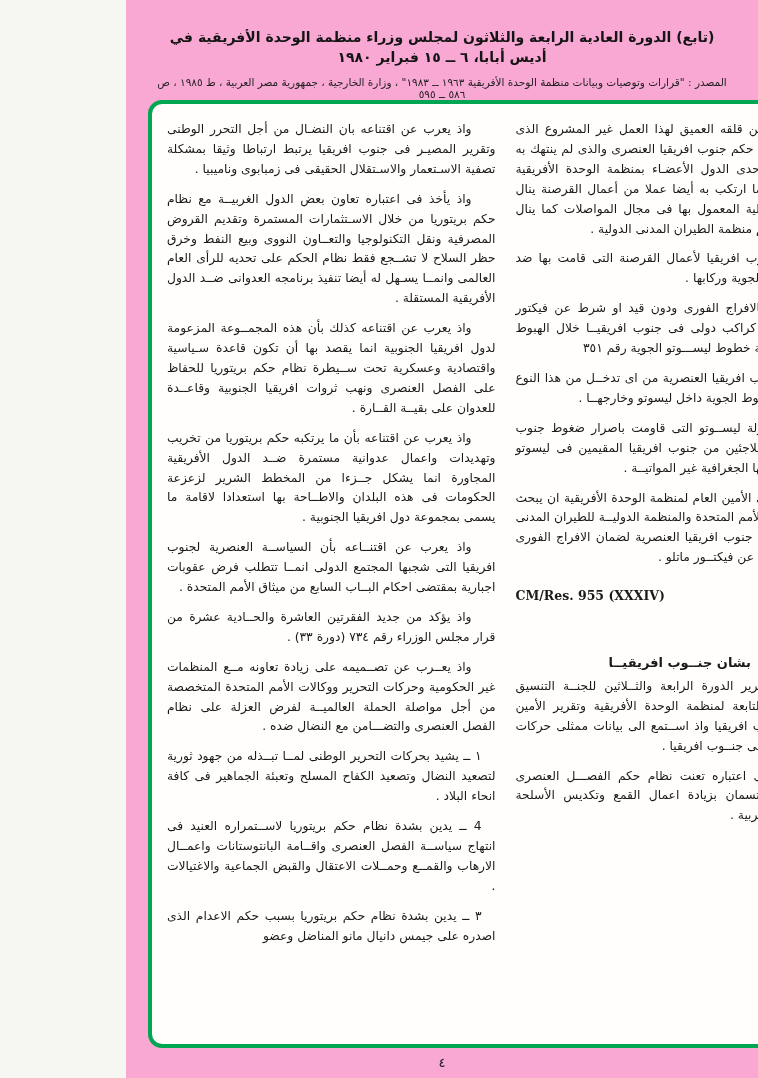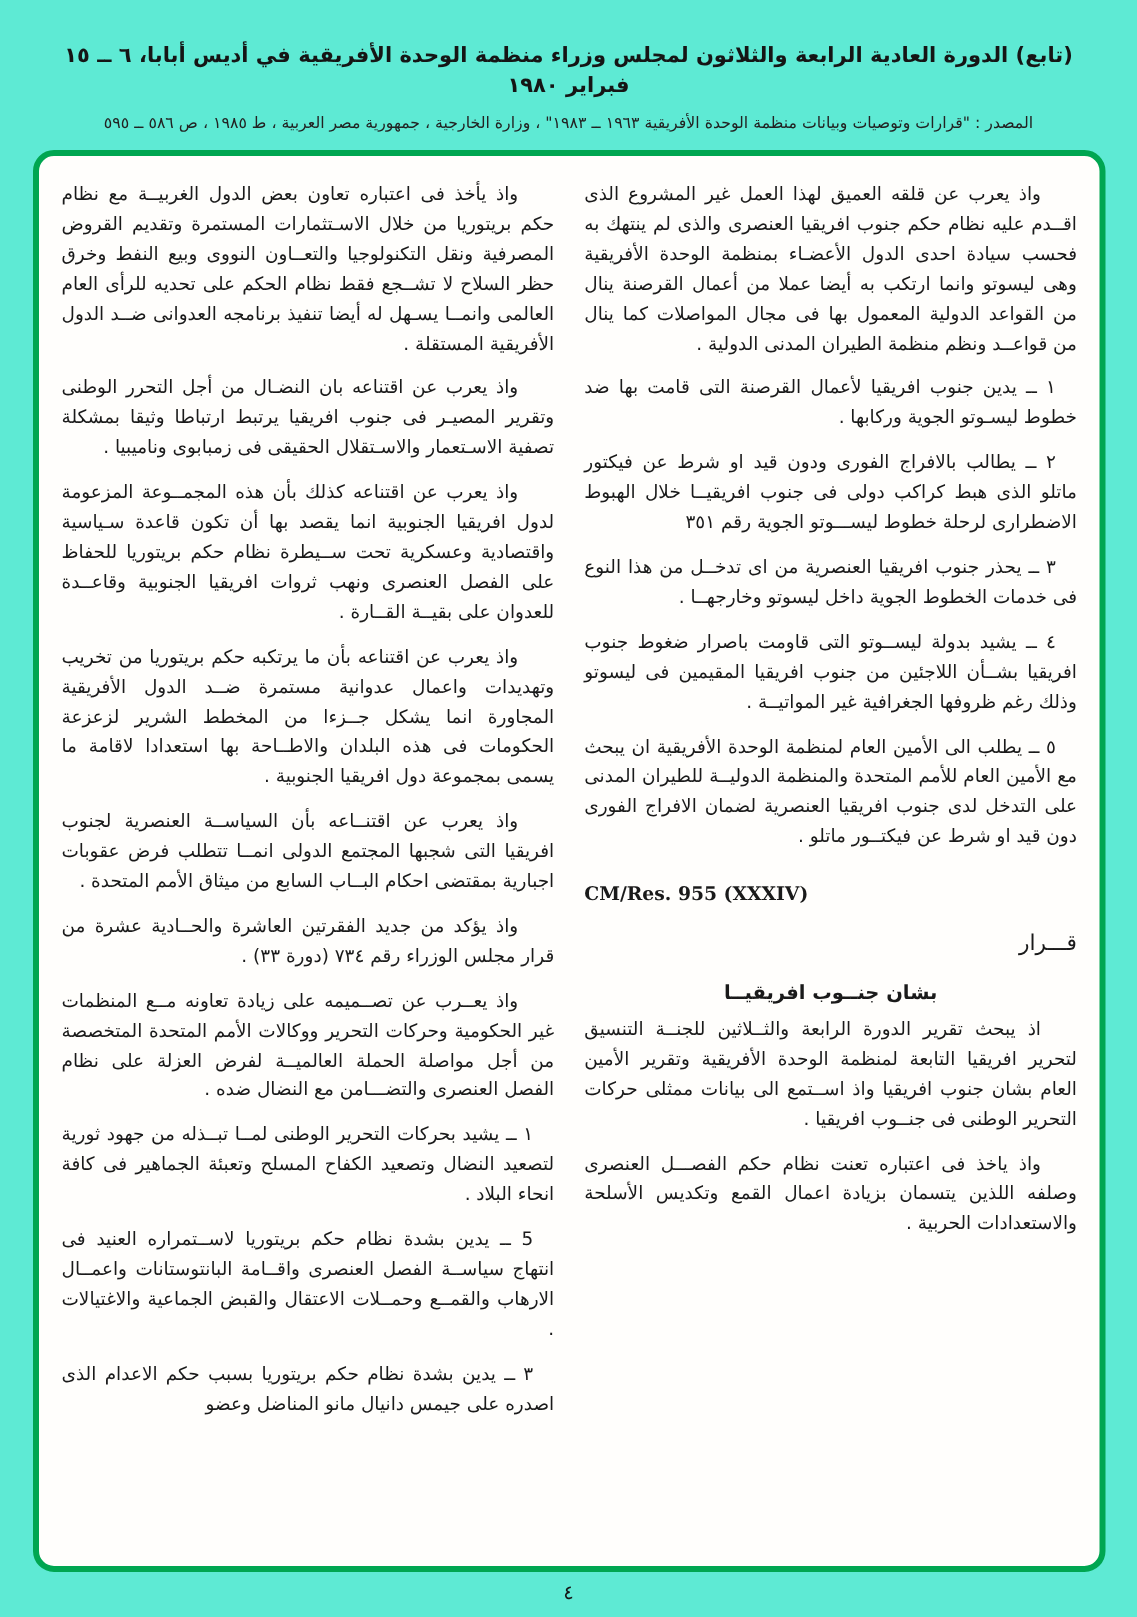--- a/index.html
+++ b/index.html
@@ -4,22 +4,22 @@
 <style>
   * { box-sizing: border-box; margin: 0; padding: 0; }
   html, body { background: #f6f6f2; }
   body {
     width: 758px; height: 1078px;
     font-family: "DejaVu Sans", sans-serif;
     color: #151515;
   }
   .page {
     position: relative;
-    width: 758px; height: 1078px;
-    background: #5eead4;
+    width: 632px; height: 1078px;
+    background: #f9a8d4;
     overflow: hidden;
   }
   .doc-header {
     direction: rtl;
     text-align: center;
     padding-top: 28px;
   }
   .doc-title {
     font-size: 14px;
     font-weight: bold;
@@ -109,29 +109,29 @@
 
         <div class="res-code">CM/Res. 955 (XXXIV)</div>
         <div class="res-title">قـــرار</div>
         <div class="res-subtitle">بشان جنــوب افريقيــا</div>
 
         <p class="para">اذ يبحث تقرير الدورة الرابعة والثــلاثين للجنــة التنسيق لتحرير افريقيا التابعة لمنظمة الوحدة الأفريقية وتقرير الأمين العام بشان جنوب افريقيا واذ اســتمع الى بيانات ممثلى حركات التحرير الوطنى فى جنــوب افريقيا .</p>
         <p class="para">واذ ياخذ فى اعتباره تعنت نظام حكم الفصـــل العنصرى وصلفه اللذين يتسمان بزيادة اعمال القمع وتكديس الأسلحة والاستعدادات الحربية .</p>
       </section>
 
       <section class="col">
+        <p class="para">واذ يعرب عن اقتناعه بان النضـال من أجل التحرر الوطنى وتقرير المصيـر فى جنوب افريقيا يرتبط ارتباطا وثيقا بمشكلة تصفية الاسـتعمار والاسـتقلال الحقيقى فى زمبابوى وناميبيا .</p>
         <p class="para">واذ يأخذ فى اعتباره تعاون بعض الدول الغربيــة مع نظام حكم بريتوريا من خلال الاسـتثمارات المستمرة وتقديم القروض المصرفية ونقل التكنولوجيا والتعــاون النووى وبيع النفط وخرق حظر السلاح لا تشــجع فقط نظام الحكم على تحديه للرأى العام العالمى وانمــا يسـهل له أيضا تنفيذ برنامجه العدوانى ضــد الدول الأفريقية المستقلة .</p>
-        <p class="para">واذ يعرب عن اقتناعه بان النضـال من أجل التحرر الوطنى وتقرير المصيـر فى جنوب افريقيا يرتبط ارتباطا وثيقا بمشكلة تصفية الاسـتعمار والاسـتقلال الحقيقى فى زمبابوى وناميبيا .</p>
         <p class="para">واذ يعرب عن اقتناعه كذلك بأن هذه المجمــوعة المزعومة لدول افريقيا الجنوبية انما يقصد بها أن تكون قاعدة سـياسية واقتصادية وعسكرية تحت ســيطرة نظام حكم بريتوريا للحفاظ على الفصل العنصرى ونهب ثروات افريقيا الجنوبية وقاعــدة للعدوان على بقيــة القــارة .</p>
         <p class="para">واذ يعرب عن اقتناعه بأن ما يرتكبه حكم بريتوريا من تخريب وتهديدات واعمال عدوانية مستمرة ضــد الدول الأفريقية المجاورة انما يشكل جــزءا من المخطط الشرير لزعزعة الحكومات فى هذه البلدان والاطــاحة بها استعدادا لاقامة ما يسمى بمجموعة دول افريقيا الجنوبية .</p>
         <p class="para">واذ يعرب عن اقتنــاعه بأن السياســة العنصرية لجنوب افريقيا التى شجبها المجتمع الدولى انمــا تتطلب فرض عقوبات اجبارية بمقتضى احكام البــاب السابع من ميثاق الأمم المتحدة .</p>
         <p class="para">واذ يؤكد من جديد الفقرتين العاشرة والحــادية عشرة من قرار مجلس الوزراء رقم ٧٣٤ (دورة ٣٣) .</p>
         <p class="para">واذ يعــرب عن تصــميمه على زيادة تعاونه مــع المنظمات غير الحكومية وحركات التحرير ووكالات الأمم المتحدة المتخصصة من أجل مواصلة الحملة العالميــة لفرض العزلة على نظام الفصل العنصرى والتضـــامن مع النضال ضده .</p>
         <p class="para numbered">١ ــ يشيد بحركات التحرير الوطنى لمــا تبــذله من جهود ثورية لتصعيد النضال وتصعيد الكفاح المسلح وتعبئة الجماهير فى كافة انحاء البلاد .</p>
-        <p class="para numbered">5 ــ يدين بشدة نظام حكم بريتوريا لاســتمراره العنيد فى انتهاج سياســة الفصل العنصرى واقــامة البانتوستانات واعمــال الارهاب والقمــع وحمــلات الاعتقال والقبض الجماعية والاغتيالات .</p>
+        <p class="para numbered">4 ــ يدين بشدة نظام حكم بريتوريا لاســتمراره العنيد فى انتهاج سياســة الفصل العنصرى واقــامة البانتوستانات واعمــال الارهاب والقمــع وحمــلات الاعتقال والقبض الجماعية والاغتيالات .</p>
         <p class="para numbered">٣ ــ يدين بشدة نظام حكم بريتوريا بسبب حكم الاعدام الذى اصدره على جيمس دانيال مانو المناضل وعضو</p>
       </section>
 
     </div>
   </div>
 
   <footer class="doc-footer">
     <span>٤</span>
   </footer>
 

